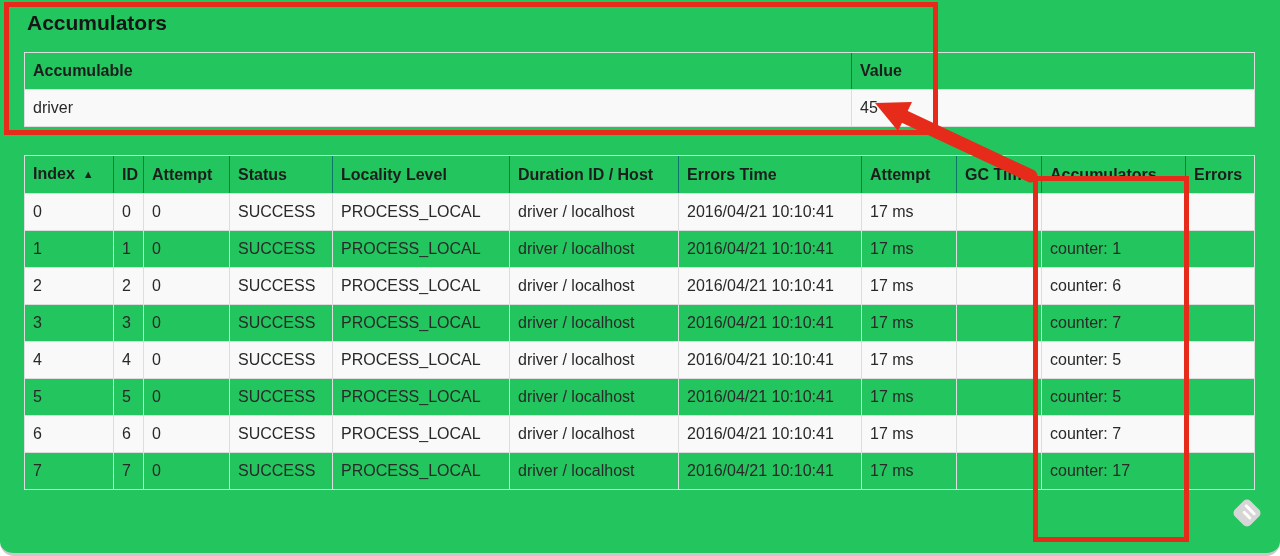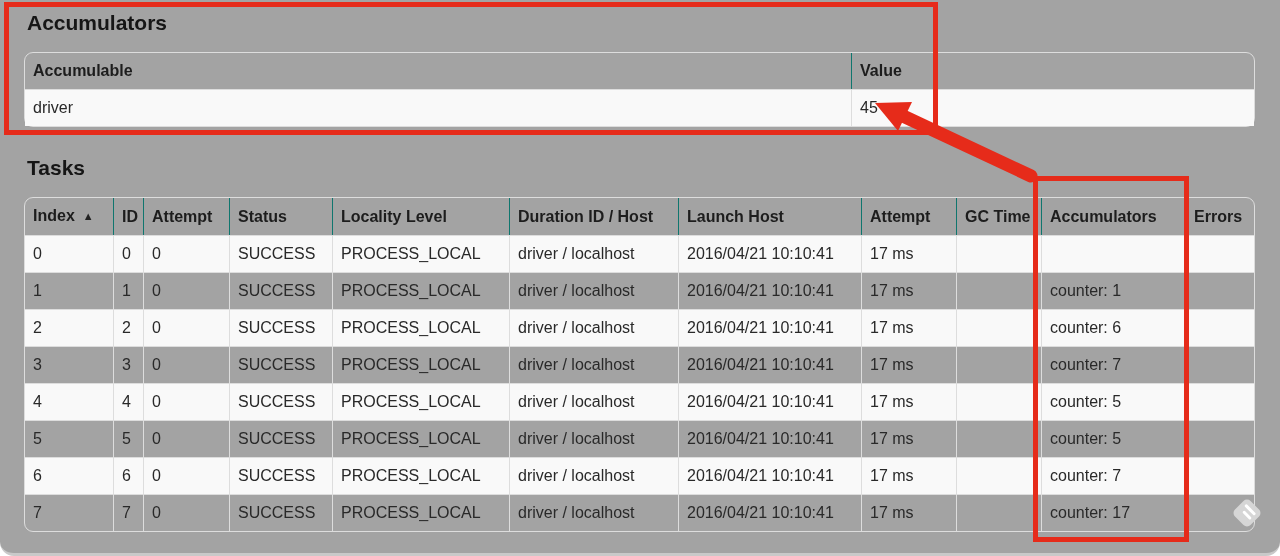--- a/index.html
+++ b/index.html
@@ -4,35 +4,35 @@
 <style>
   * { box-sizing: border-box; }
   html,body { margin:0; padding:0; background:#fff; }
   body {
     width:1280px; height:556px;
     font-family:"Liberation Sans", sans-serif;
     position:relative; overflow:hidden;
   }
   .page {
     position:absolute; inset:0;
-    background:#a3a3a3;
+    background:#22c55e;
     border-bottom:3px solid #c9c9c9;
     border-radius:0 0 14px 14px;
     overflow:hidden;
   }
   .content { position:absolute; left:24px; top:10px; width:1229px; }
   h4.section-title {
     margin:0 0 16px 3px;
     font-size:21px; line-height:26px; font-weight:bold; color:#161616;
   }
   .section-tasks { margin-top:28px; }
   table.grid {
     table-layout:fixed; width:1229px;
     border-collapse:separate; border-spacing:0;
-    border:1px solid #ddd; border-radius:9px;
+    border:1px solid #ddd; border-radius:0;
     font-size:16px; color:#292929;
   }
   table.grid th, table.grid td {
     text-align:left; vertical-align:middle;
     overflow:hidden; white-space:nowrap;
     padding:8px; line-height:20px;
   }
   table.grid th {
     font-weight:bold; color:#1d1d1d;
     padding-top:7px; line-height:21px;
@@ -79,21 +79,20 @@
         <tbody id="acc-body">
             <tr>
               <td>driver</td>
               <td>45</td>
             </tr>
           </tbody>
       </table>
     </section>
 
     <section class="section-tasks">
-      <h4 class="section-title">Tasks</h4>
       <table class="grid">
         <colgroup>
           <col style="width:88px">
             <col style="width:30px">
             <col style="width:86px">
           <col style="width:103px">
             <col style="width:177px">
             <col style="width:169px">
           <col style="width:183px">
             <col style="width:95px">
@@ -102,21 +101,21 @@
             <col style="width:69px">
         </colgroup>
         <thead>
           <tr id="tasks-head">
               <th>Index<span class="sort-caret">▲</span></th>
               <th>ID</th>
               <th>Attempt</th>
               <th>Status</th>
               <th>Locality Level</th>
               <th>Duration ID / Host</th>
-              <th>Launch Host</th>
+              <th>Errors Time</th>
               <th>Attempt</th>
               <th>GC Time</th>
               <th>Accumulators</th>
               <th>Errors</th>
             </tr>
         </thead>
         <tbody id="tasks-body">
             <tr>
               <td>0</td>
               <td>0</td>

